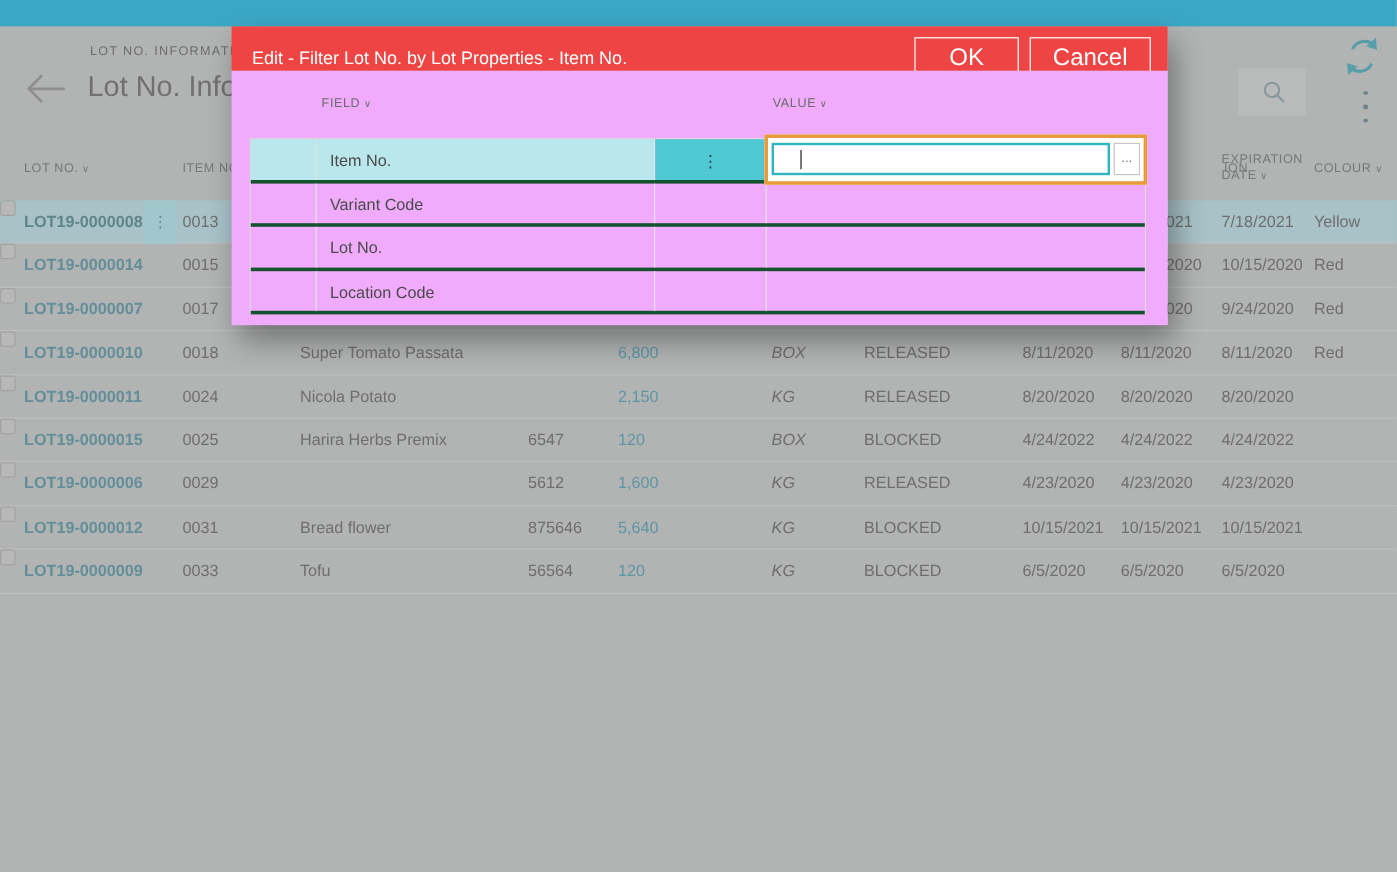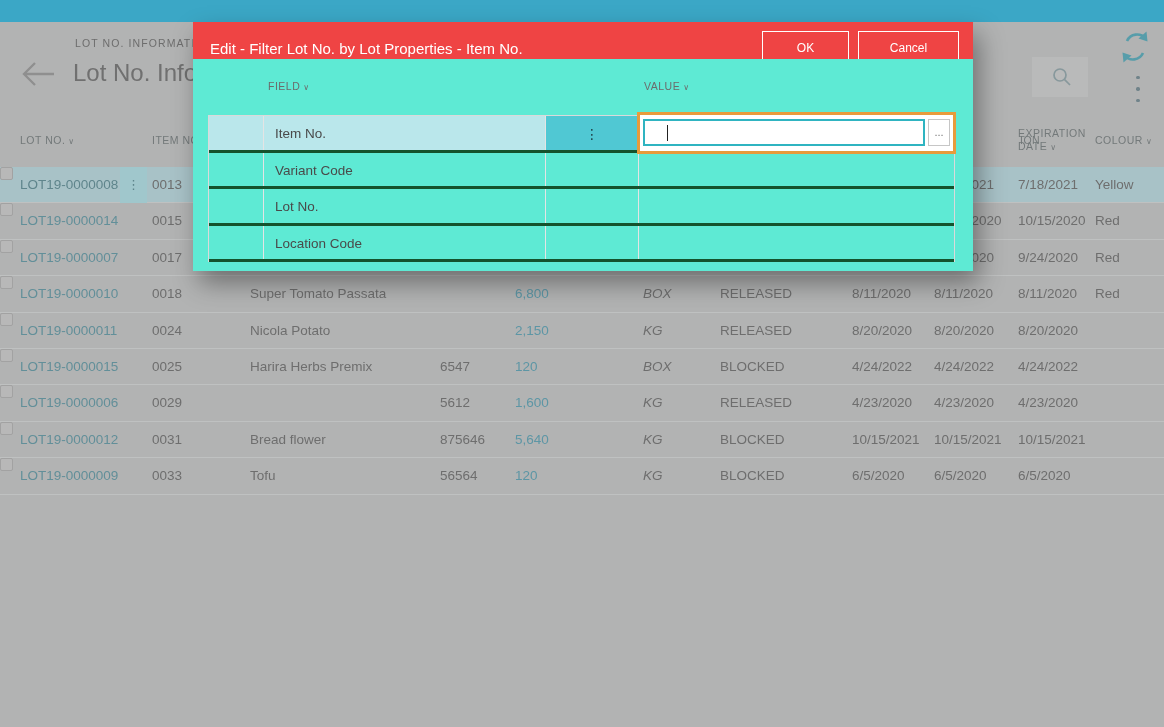--- a/index.html
+++ b/index.html
@@ -27,44 +27,44 @@
   .hdr-item { left:152px; top:134px; }
   .hdr-ion { left:1020px; top:134px; }
   .hdr-exp { left:1018px; top:127px; line-height:13px; }
   .hdr-colour { left:1095px; top:134px; }
 
   
   .rows { position:absolute; left:0; top:167px; width:1164px; }
   .row { position:relative; width:1164px; height:36.4px; border-bottom:1px solid #bfc1c1; font-size:13.5px; color:#6e6e6e; }
   .row.sel { background:#a8c2c7; }
   .cell { position:absolute; top:0; height:36.4px; line-height:36.4px; white-space:nowrap; overflow:hidden; }
-  .c-lot    { left:20px;  width:102px; color:#628f99; cursor:pointer; }
+  .c-lot    { left:20px;  width:102px; color:#628f99; cursor:pointer;font-weight:bold; }
   .row.sel .c-lot { color:#5f858c; }
   .c-rowmenu{ left:120px; width:27px; display:none; text-align:center; background:#a0c7cc; color:#5d858b; font-size:13px; cursor:pointer; }
   .row.sel .c-rowmenu { display:block; }
   .c-item   { left:152px; width:90px; }
   .c-desc   { left:250px; width:186px; }
   .c-serial { left:440px; width:100px; }
   .c-qty    { left:515px; width:102px; text-align:left; color:#5d96a5; cursor:pointer; }
   .c-uom    { left:643px; width:70px;font-style:italic; }
   .c-status { left:720px; width:90px; }
   .c-check  { left:815px; top:11px; width:13px; height:13px; background:#b8b8b8; border:1px solid #a2a2a2; border-radius:2px; }
   .c-date1  { left:852px; width:80px; }
   .c-date2  { left:934px; width:80px; }
   .c-exp    { left:1018px; width:75px; }
   .c-colour { left:1095px; width:64px; }
 
   
   .modal { position:absolute; left:193px; top:22px; width:780px; box-shadow:6px 12px 24px rgba(0,0,0,0.38); }
   .modal-header { position:relative; height:37px; background:#ef4444; }
   .modal-title { position:absolute; left:17px; top:0; line-height:53px; font-size:15px; color:#ffffff; white-space:nowrap; }
-  .dlg-btn { position:absolute; top:9px; height:34px; background:transparent; border:1px solid #ffffff; color:#ffffff; font-size:12px; font-family:inherit; cursor:pointer; }
+  .dlg-btn { position:absolute; top:9px; height:34px; background:transparent; border:1px solid #ffffff; color:#ffffff; font-size:20px; font-family:inherit; cursor:pointer; }
   .btn-ok { left:569px; width:87px; }
   .btn-cancel { left:665px; width:101px; }
-  .modal-body { position:relative; height:212px; background:#5eead4; }
+  .modal-body { position:relative; height:212px; background:#f0abfc; }
 
   .col-head { position:absolute; top:21px; font-size:10.5px; letter-spacing:0.5px; color:#6b6b6b; white-space:nowrap; cursor:pointer; }
   .col-head .chev { font-size:8px; margin-left:3px; }
   .ch-field { left:75px; }
   .ch-value { left:451px; }
 
   .ftable { position:absolute; left:15px; top:56px; width:747px; border:1px solid #dadada; border-bottom:none; }
   .frow { position:relative; display:flex; height:36.5px; border-bottom:3px solid #14532d; font-size:13.5px; color:#4a4a4a; }
   .fa { width:55px; border-right:1px solid #e4e4e4; }
   .fb { width:282px; border-right:1px solid #e4e4e4; padding-left:11px; line-height:36.5px; }

